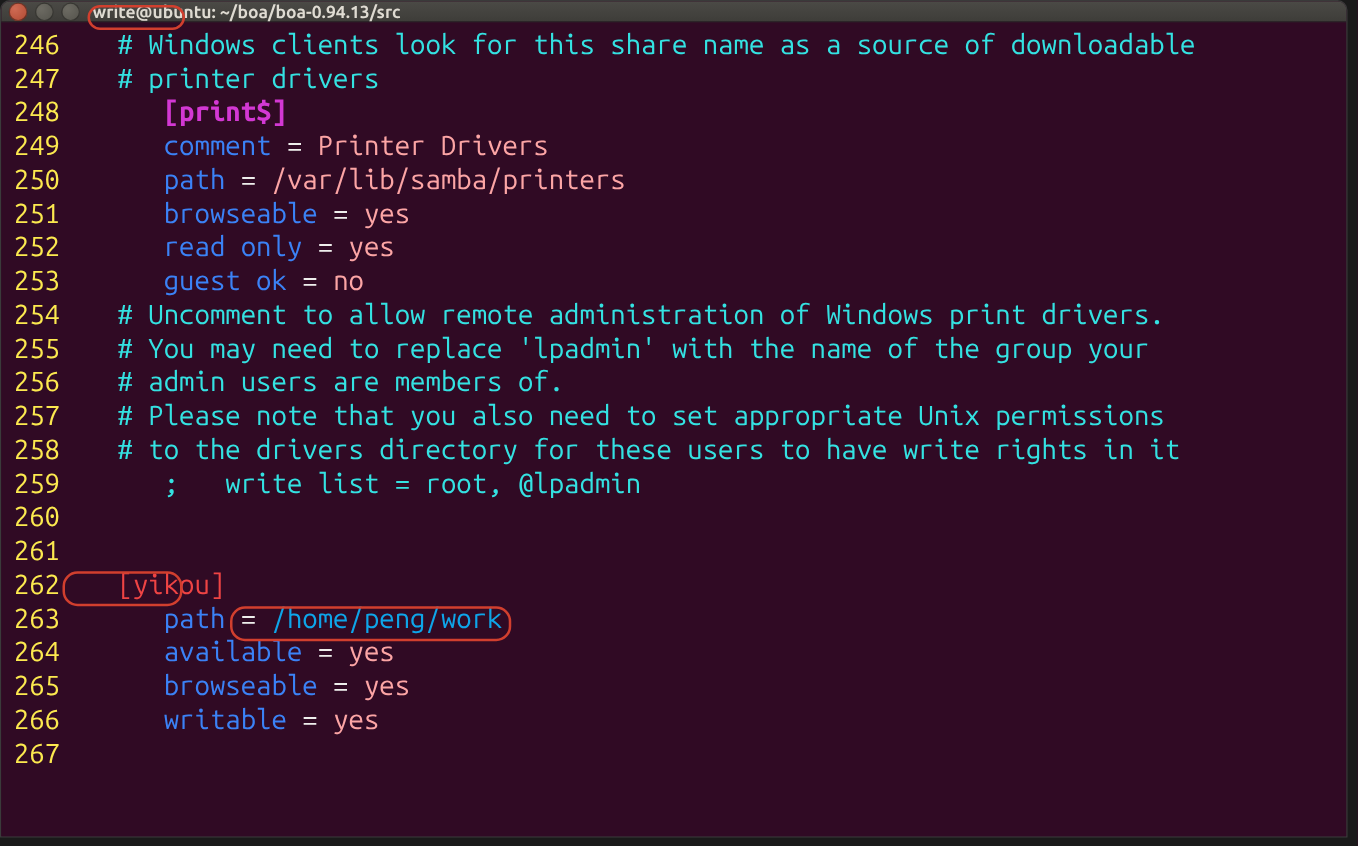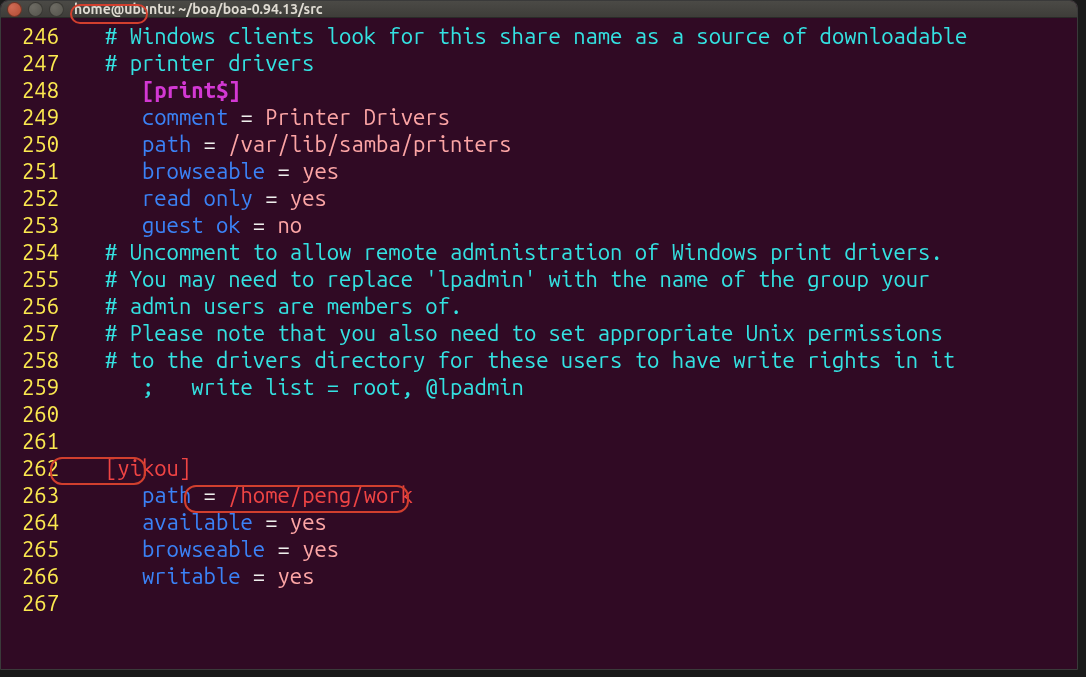--- a/index.html
+++ b/index.html
@@ -60,38 +60,38 @@
     flex: 1;
     position: relative;
     background: #300a24;
     font-size: 22px;
     line-height: 27px;
     padding-top: 4px;
     white-space: pre;
   }
   .row {
     display: flex;
-    padding: 0 6px 0 16px;
+    padding: 0 6px 0 5px;
   }
   .ln {
     color: #fce94f;
     width: 52px;
     text-align: right;
     padding-right: 10px;
     flex: 0 0 52px;
     user-select: none;
   }
   .code { color: #eeeeec; margin-left: 36px; }
   .c-comment { color: #34e2e2; }   
   .c-key { color: #3b82f6; }
   .c-op { color: #eeeeec; }
   .c-val { color: #fca5a5; }       
   .c-section { color: #d338d3; font-weight: bold; }   
   .c-section-y { color: #ef4444; text-align: right; } 
-  .c-white { color: #ef4444; }
+  .c-white { color: #0ea5e9; }
   .bottomstrip {
     height: 20px;
     background: #300a24;
   }
   .annot {
     position: absolute;
     border: 2.5px solid #d13f2e;
     border-radius: 12px;
     pointer-events: none;
     z-index: 10;
@@ -106,21 +106,21 @@
   }
 </style>
 </head>
 <body>
 
 <div class="window">
   <div class="titlebar">
     <span class="wc close"></span>
     <span class="wc min"></span>
     <span class="wc max"></span>
-    <span class="title">home@ubuntu: ~/boa/boa-0.94.13/src</span>
+    <span class="title">write@ubuntu: ~/boa/boa-0.94.13/src</span>
     <div class="annot-title-circle"></div>
   </div>
 
   <div class="editor" id="editor"><div class="row"><span class="ln">246</span><span class="code"><span class="c-comment"># Windows clients look for this share name as a source of downloadable</span></span></div><div class="row"><span class="ln">247</span><span class="code"><span class="c-comment"># printer drivers</span></span></div><div class="row"><span class="ln">248</span><span class="code">   <span class="c-section">[print$]</span></span></div><div class="row"><span class="ln">249</span><span class="code">   <span class="c-key">comment</span><span class="c-op"> = </span><span class="c-val">Printer Drivers</span></span></div><div class="row"><span class="ln">250</span><span class="code">   <span class="c-key">path</span><span class="c-op"> = </span><span class="c-val">/var/lib/samba/printers</span></span></div><div class="row"><span class="ln">251</span><span class="code">   <span class="c-key">browseable</span><span class="c-op"> = </span><span class="c-val">yes</span></span></div><div class="row"><span class="ln">252</span><span class="code">   <span class="c-key">read only</span><span class="c-op"> = </span><span class="c-val">yes</span></span></div><div class="row"><span class="ln">253</span><span class="code">   <span class="c-key">guest ok</span><span class="c-op"> = </span><span class="c-val">no</span></span></div><div class="row"><span class="ln">254</span><span class="code"><span class="c-comment"># Uncomment to allow remote administration of Windows print drivers.</span></span></div><div class="row"><span class="ln">255</span><span class="code"><span class="c-comment"># You may need to replace 'lpadmin' with the name of the group your</span></span></div><div class="row"><span class="ln">256</span><span class="code"><span class="c-comment"># admin users are members of.</span></span></div><div class="row"><span class="ln">257</span><span class="code"><span class="c-comment"># Please note that you also need to set appropriate Unix permissions</span></span></div><div class="row"><span class="ln">258</span><span class="code"><span class="c-comment"># to the drivers directory for these users to have write rights in it</span></span></div><div class="row"><span class="ln">259</span><span class="code">   <span class="c-comment">;   </span><span class="c-comment">write list = root, @lpadmin</span></span></div><div class="row"><span class="ln">260</span><span class="code"></span></div><div class="row"><span class="ln">261</span><span class="code"></span></div><div class="row"><span class="ln">262</span><span class="code"><span class="c-section-y">[yikou]</span></span></div><div class="row"><span class="ln">263</span><span class="code">   <span class="c-key">path</span><span class="c-op"> = </span><span class="c-white">/home/peng/work</span></span></div><div class="row"><span class="ln">264</span><span class="code">   <span class="c-key">available</span><span class="c-op"> = </span><span class="c-val">yes</span></span></div><div class="row"><span class="ln">265</span><span class="code">   <span class="c-key">browseable</span><span class="c-op"> = </span><span class="c-val">yes</span></span></div><div class="row"><span class="ln">266</span><span class="code">   <span class="c-key">writable</span><span class="c-op"> = </span><span class="c-val">yes</span></span></div><div class="row"><span class="ln">267</span><span class="code"></span></div>
     
     <div class="annot yikou"></div>
     <div class="annot path"></div>
   </div>
 
   <div class="bottomstrip"></div>

